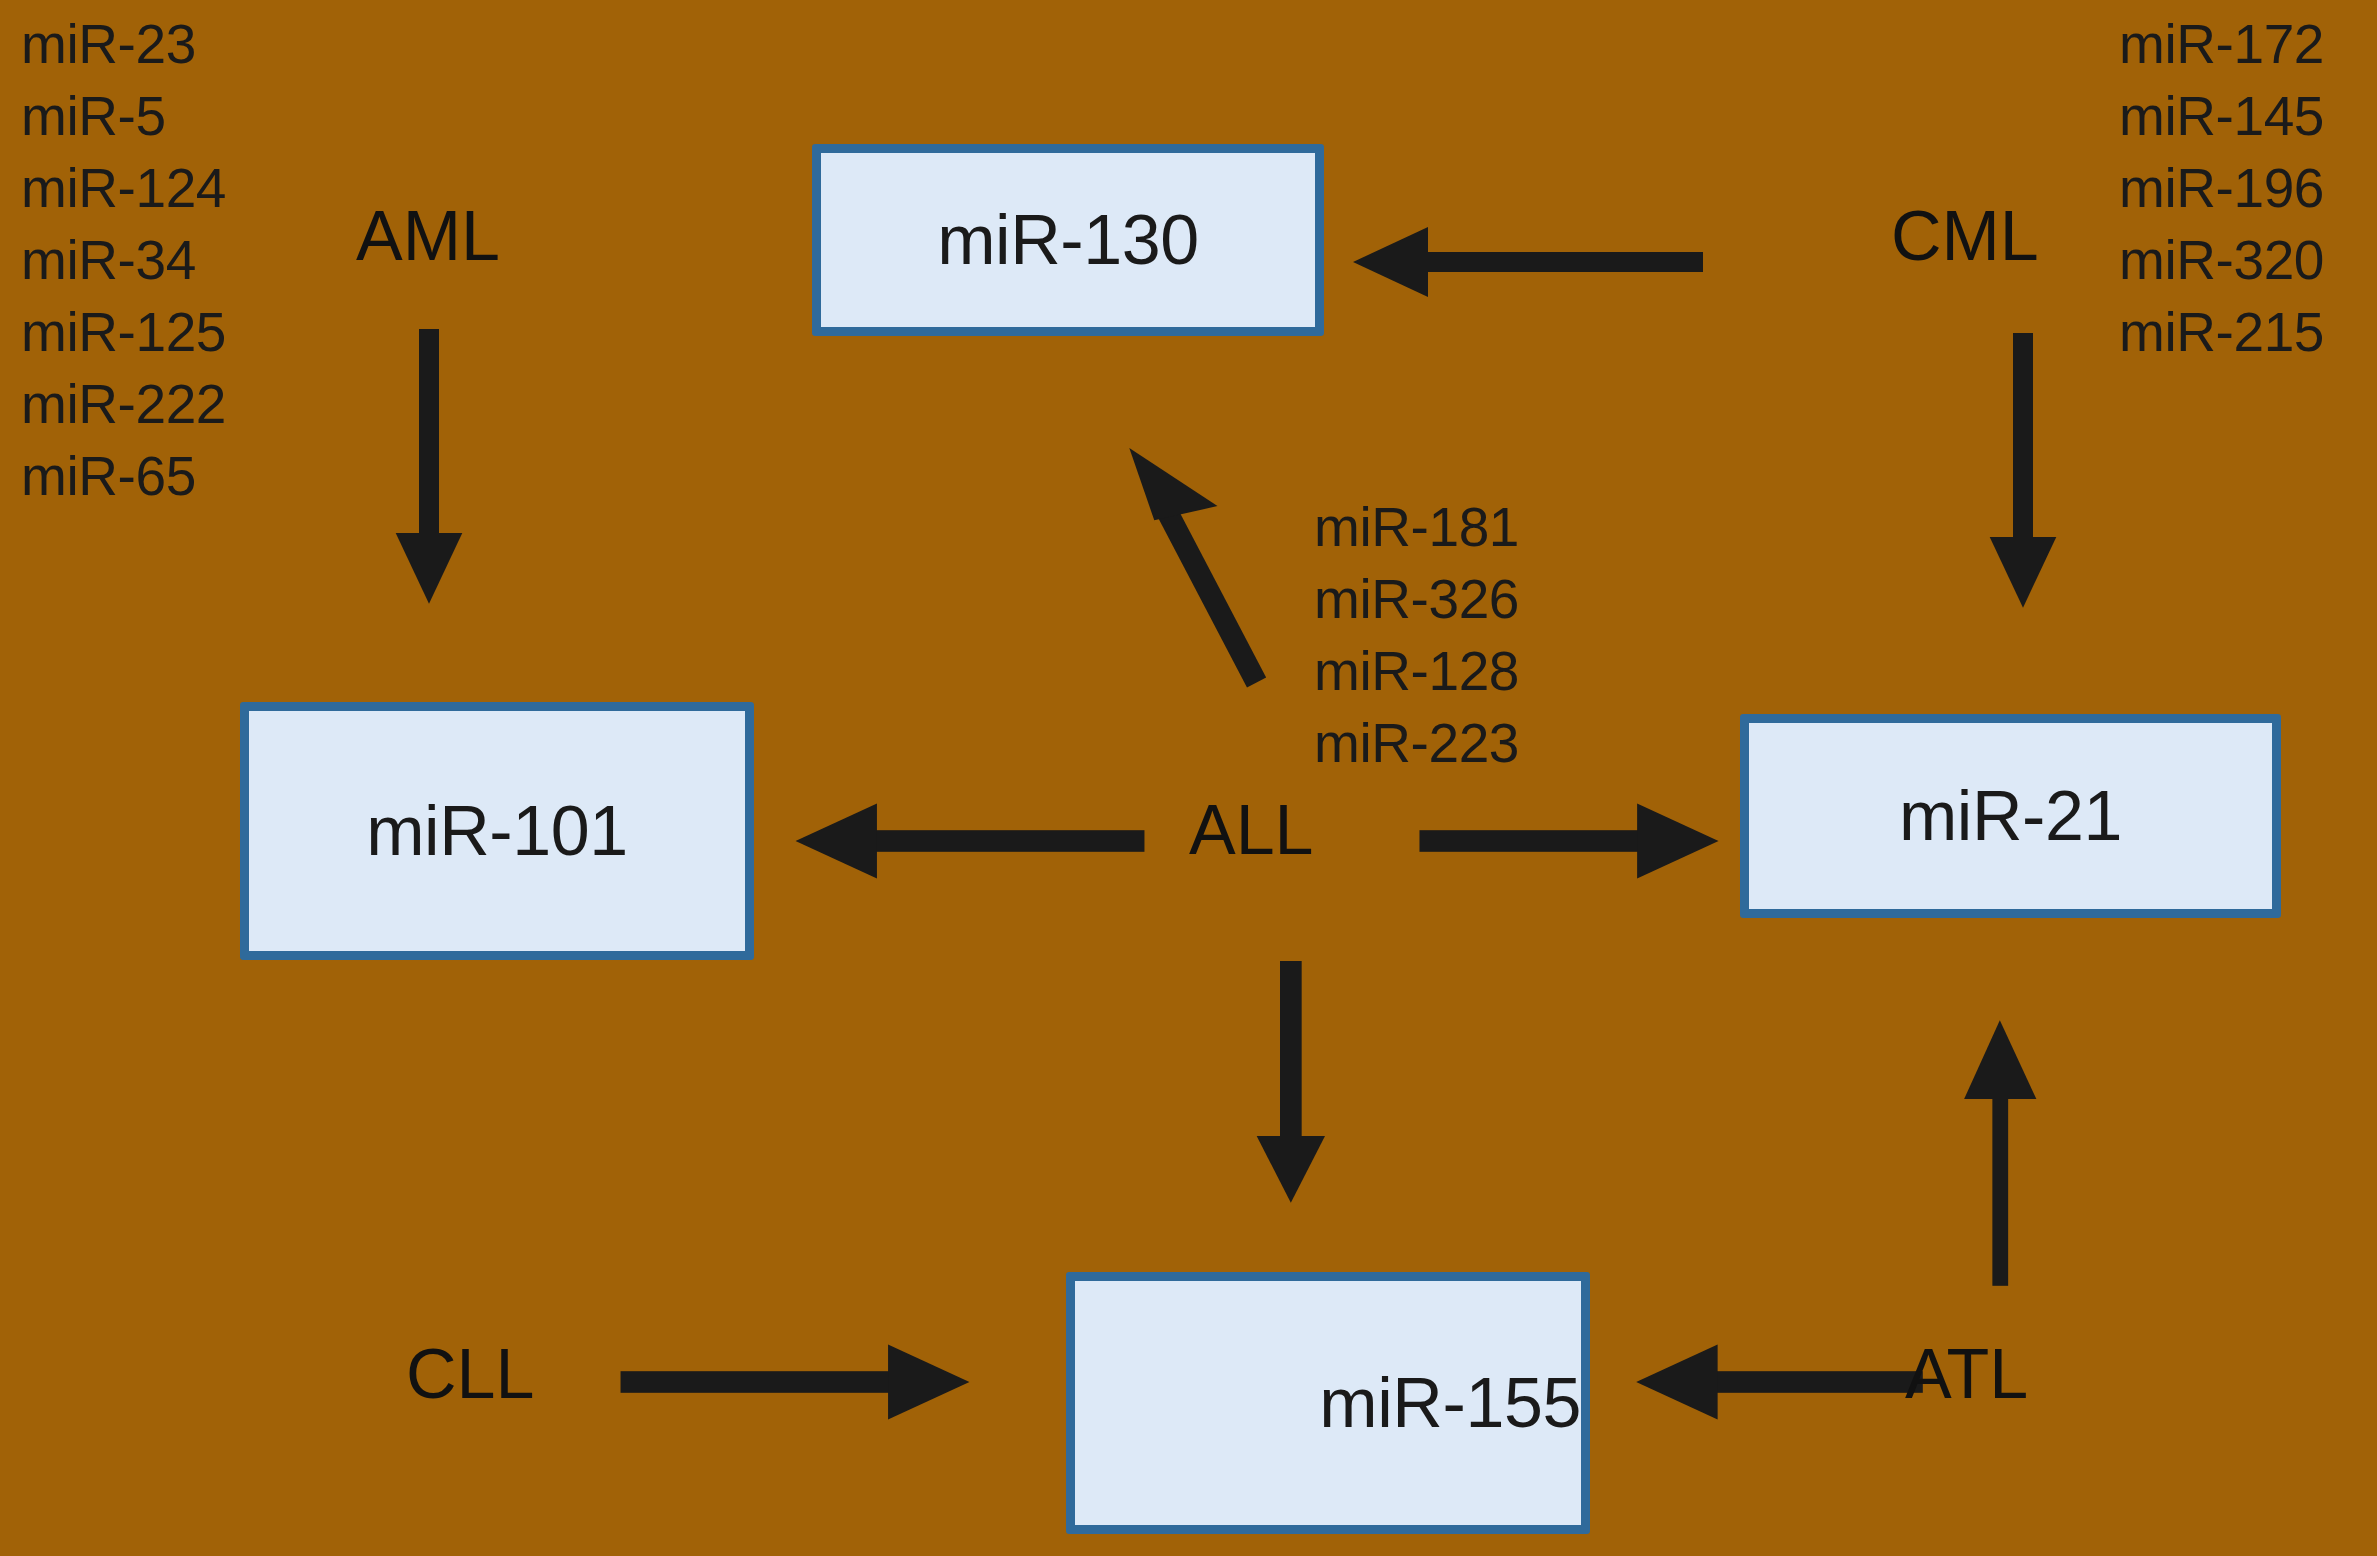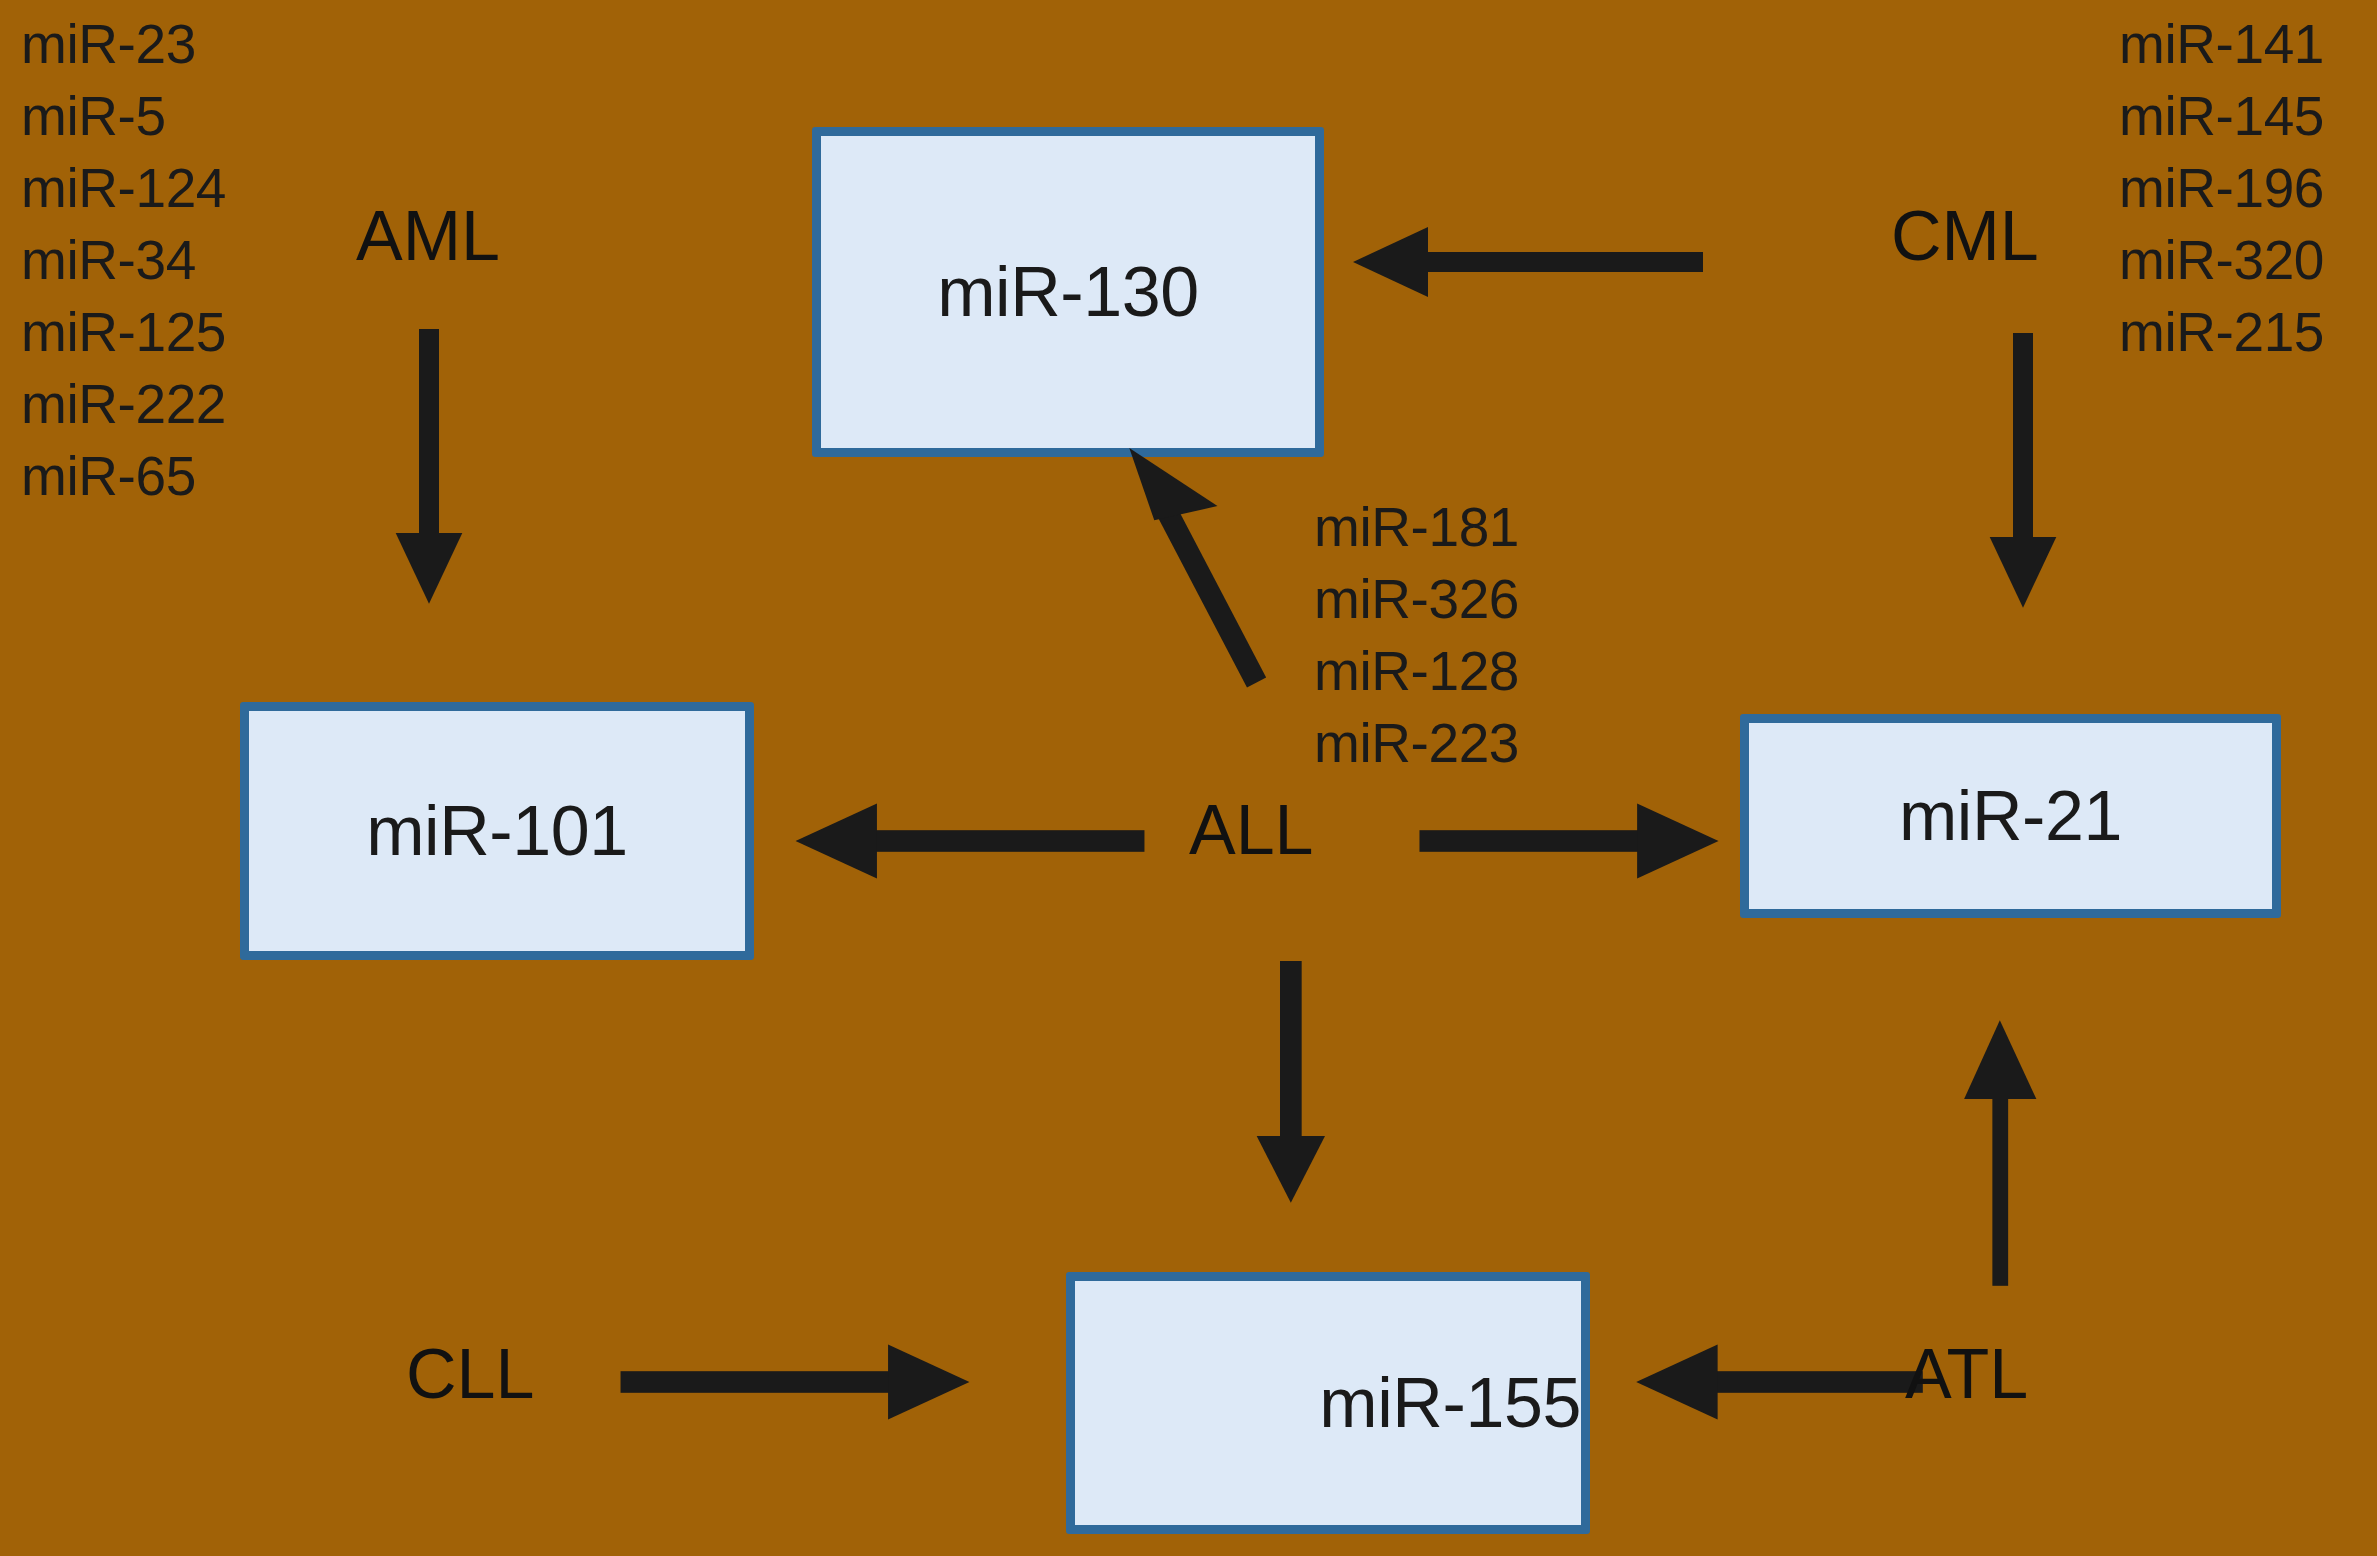--- a/index.html
+++ b/index.html
@@ -83,35 +83,35 @@
 
   <div class="disease-label" style="left:356px; top:201px;">AML</div>
 
   <div class="arrow" style="left:379px; top:329px;">
     <svg width="100" height="283" viewBox="0 0 120 340">
       <rect x="48" y="0" width="24" height="250" fill="#1a1a1a"></rect>
       <polygon points="20,245 100,245 60,330" fill="#1a1a1a"></polygon>
     </svg>
   </div>
 
-  <div class="mir-box" style="left:812px; top:127px; width:512px; height:330px;">
+  <div class="mir-box" style="left:812px; top:144px; width:512px; height:192px;">
     <span class="mir-box-label">miR-130</span>
   </div>
 
   <div class="arrow" style="left:1353px; top:212px;">
     <svg width="350" height="100" viewBox="0 0 420 120">
       <rect x="85" y="48" width="335" height="24" fill="#1a1a1a"></rect>
       <polygon points="0,60 90,18 90,102" fill="#1a1a1a"></polygon>
     </svg>
   </div>
 
   <div class="disease-label" style="left:1891px; top:201px;">CML</div>
 
   <div class="mir-list" style="left:2119px; top:8.3px;">
-    <span class="mir-item">miR-141</span>
+    <span class="mir-item">miR-172</span>
     <span class="mir-item">miR-145</span>
     <span class="mir-item">miR-196</span>
     <span class="mir-item">miR-320</span>
     <span class="mir-item">miR-215</span>
   </div>
 
   <div class="arrow" style="left:1973px; top:333px;">
     <svg width="100" height="283" viewBox="0 0 120 340">
       <rect x="48" y="0" width="24" height="250" fill="#1a1a1a"></rect>
       <polygon points="20,245 100,245 60,330" fill="#1a1a1a"></polygon>

